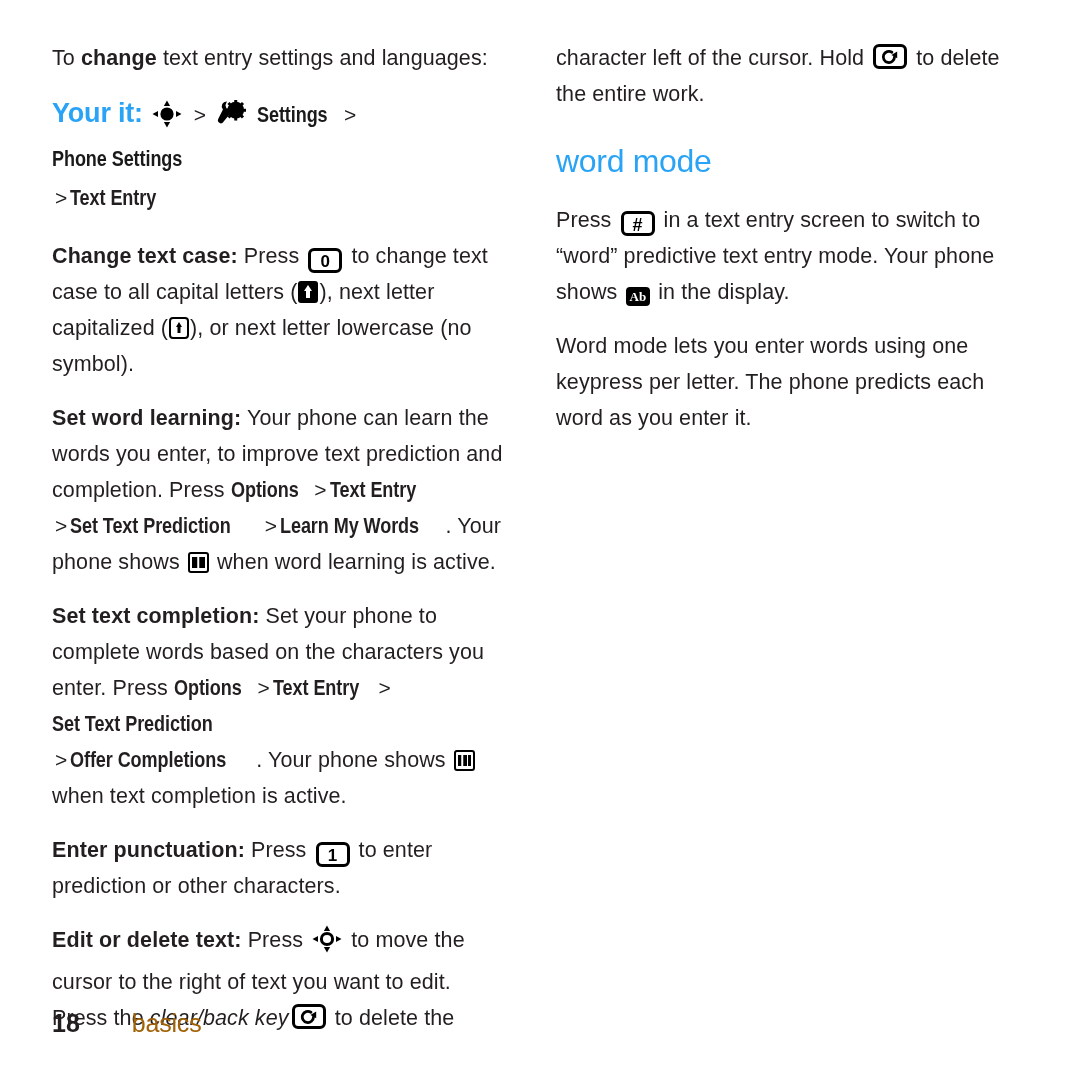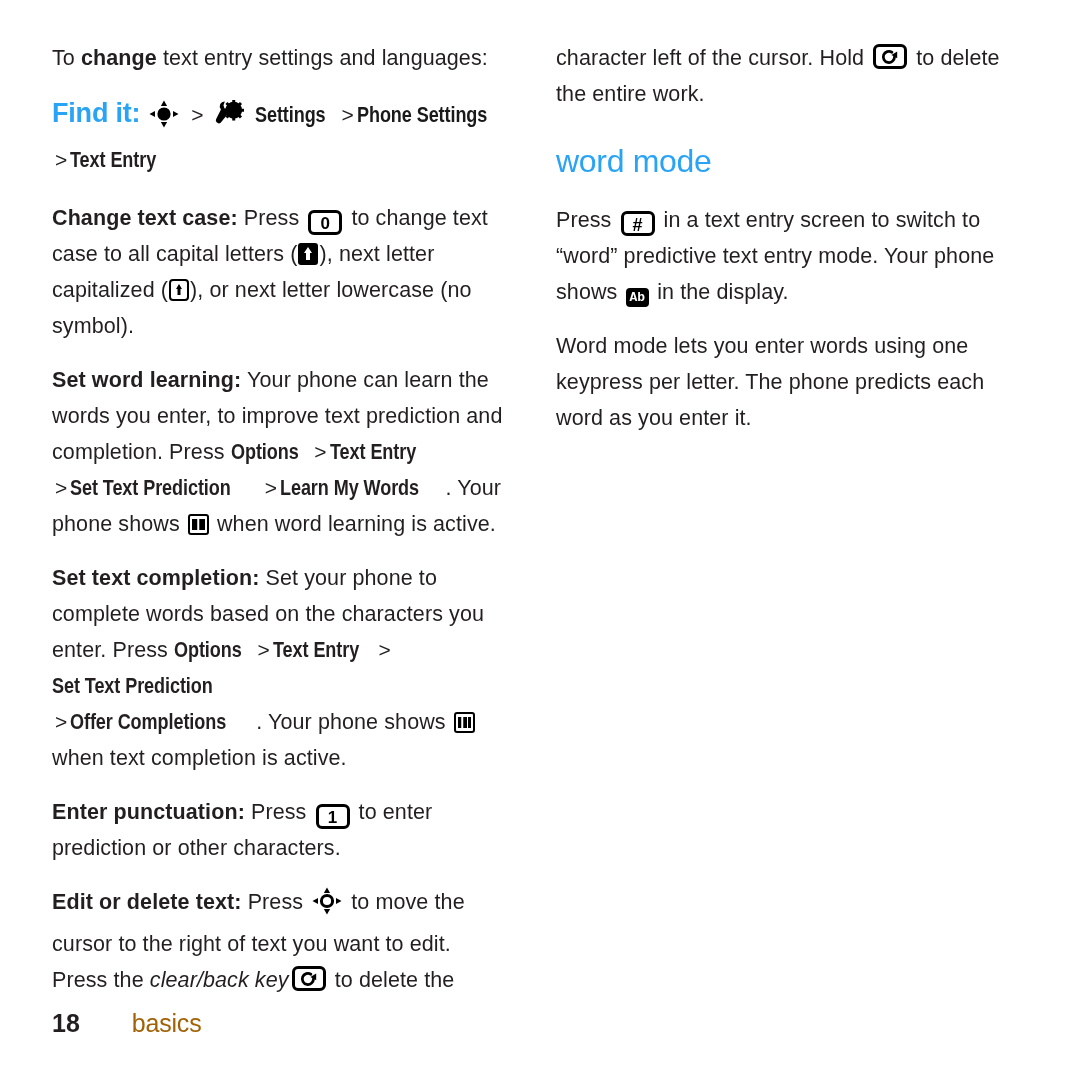--- a/index.html
+++ b/index.html
@@ -204,21 +204,21 @@
     color: #fff;
     border-radius: 4px;
     font-size: 13px;
     font-weight: 700;
     padding: 3px 4px 3px 4px;
     line-height: 1;
     letter-spacing: 0;
     margin: 0 2px;
     display: inline-block;
     vertical-align: -2px;
-    font-family: Liberation Mono, monospace;
+    font-family: Liberation Serif, serif;
   }
 
   
   .navkey { margin: 0 3px; vertical-align: -6px; }
 
   
   .gearicon { margin: 0 4px 0 2px; vertical-align: -6px; }
 
   
   .footer {
@@ -245,21 +245,21 @@
 <body>
 
 <div class="page">
 
   <div class="columns">
 
     <div class="col left">
 
       <p class="body"><span>To </span><span class="b">change</span><span> text entry settings and languages:</span></p>
 
-      <p class="findit-line"><span class="findit">Find it:</span>
+      <p class="findit-line"><span class="findit">Your it:</span>
         <span class="ico navkey">
           <svg width="30" height="28" viewBox="0 0 30 28" aria-hidden="true">
             <circle cx="15" cy="14" r="6.6" fill="#000"></circle>
             <polygon points="15,0.5 18.1,6 11.9,6" fill="#000"></polygon>
             <polygon points="15,27.5 18.1,22 11.9,22" fill="#000"></polygon>
             <polygon points="0.5,14 6,11 6,17" fill="#000"></polygon>
             <polygon points="29.5,14 24,11 24,17" fill="#000"></polygon>
           </svg>
         </span>
         <span class="gt">&gt;</span>

